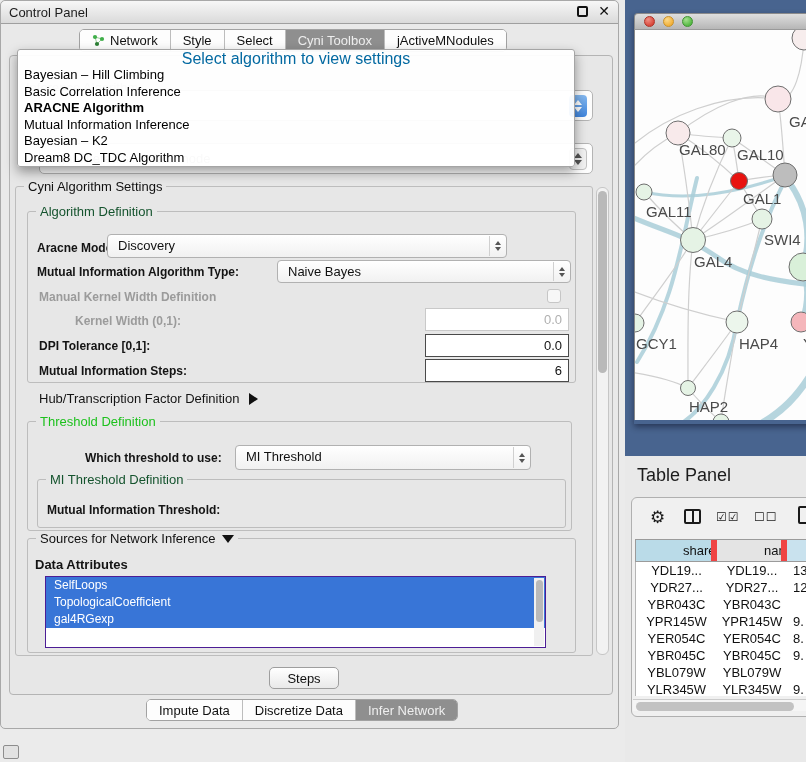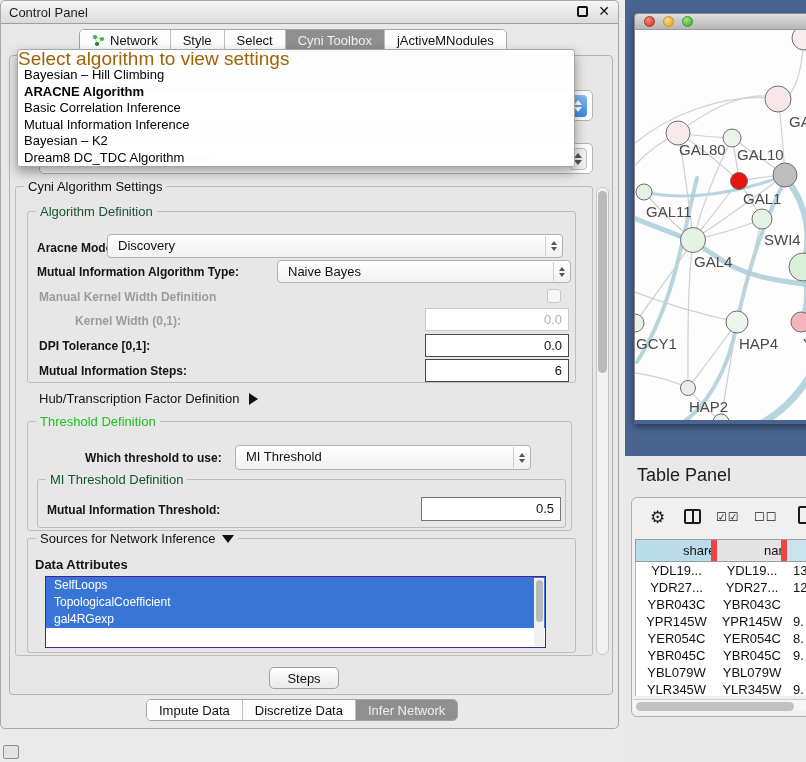--- a/index.html
+++ b/index.html
@@ -40,21 +40,21 @@
   .spin.blue { background:linear-gradient(#85b9f0,#3f85dd); }
   .spin.plain { background:#f2f2f2; border:1px solid #c2c2c2; }
   .tri-up { width:0; height:0; border-left:4px solid transparent; border-right:4px solid transparent; border-bottom:5px solid #555; }
   .tri-dn { width:0; height:0; border-left:4px solid transparent; border-right:4px solid transparent; border-top:5px solid #555; }
   .spin.blue .tri-up { border-bottom-color:#fff; } .spin.blue .tri-dn { border-top-color:#fff; }
 
   
   .popup { left:16px; top:48px; width:558px; height:118px; background:rgba(255,255,255,0.94);
         border:1px solid #a5a5a5; border-radius:3px; box-shadow:0 5px 12px rgba(0,0,0,0.38);
         z-index:20; overflow:hidden; }
-  .popup-ph { height:17px; line-height:17px; font-size:19px; color:#a16207; }
+  .popup-ph { height:17px; line-height:17px; text-align:center; font-size:16px; color:#0369a1; }
   .popup-item { height:16.6px; line-height:16.6px; font-size:13px; padding-left:6px; color:#000; }
   .popup-item.bold { font-weight:bold; }
 
   
   .gbox { position:absolute; border:1px solid #bdbdbd; border-radius:3px; }
   .gtitle { position:absolute; top:-8px; left:8px; background:#e7e7e7; padding:0 4px;
         font-size:13px; white-space:nowrap; }
   .gtitle.blue { color:#14532d; } .gtitle.green { color:#1dc11d; }
 
   .blabel { position:absolute; font-size:12px; font-weight:bold; color:#141414; white-space:nowrap; }
@@ -178,37 +178,37 @@
     <span class="spin plain">
         <span class="tri-up"></span>
         <span class="tri-dn"></span>
       </span>
   </div>
 
   <div class="abs popup">
     <div class="popup-ph">Select algorithm to view settings</div>
     <div id="popup-items">
         <div class="popup-item">Bayesian – Hill Climbing</div>
+        <div class="popup-item">Basic Correlation Inference</div>
         <div class="popup-item bold">ARACNE Algorithm</div>
-        <div class="popup-item">Basic Correlation Inference</div>
         <div class="popup-item">Mutual Information Inference</div>
         <div class="popup-item">Bayesian – K2</div>
         <div class="popup-item">Dream8 DC_TDC Algorithm</div>
       </div>
   </div>
 
   <div class="gbox" style="left:14px; top:185px; width:578px; height:470px;">
     <span class="gtitle">Cyni Algorithm Settings</span>
   </div>
 
   <div class="gbox" style="left:26px; top:210px; width:549px; height:172px;">
     <span class="gtitle blue">Algorithm Definition</span>
   </div>
   <span class="blabel" style="left:36px; top:240px;">Aracne Mode:</span>
-  <div class="combo" style="left:106px; top:233px; width:456px; height:24px;padding-left:40px;">
+  <div class="combo" style="left:106px; top:233px; width:400px; height:24px;padding-left:40px;">
     <span class="cval">Discovery</span>
     <span class="cspin">
         <span class="tri-up"></span>
         <span class="tri-dn"></span>
       </span>
   </div>
   <span class="blabel" style="left:36px; top:264px;">Mutual Information Algorithm Type:</span>
   <div class="combo" style="left:276px; top:259px; width:294px; height:23px;">
     <span class="cval">Naive Bayes</span>
     <span class="cspin">
@@ -237,21 +237,20 @@
     <span class="cval">MI Threshold</span>
     <span class="cspin">
         <span class="tri-up"></span>
         <span class="tri-dn"></span>
       </span>
   </div>
   <div class="gbox" style="left:36px; top:478px; width:529px; height:49px;">
     <span class="gtitle blue">MI Threshold Definition</span>
   </div>
   <span class="blabel" style="left:46px; top:502px;">Mutual Information Threshold:</span>
-  <div class="field dark" style="left:420px; top:496px; width:140px; height:24px; border-color:#777;">0.5</div>
 
   <div class="gbox" style="left:26px; top:537px; width:549px; height:115px;">
     <span class="gtitle"><span>Sources for Network Inference</span><span class="arrow-down"></span></span>
   </div>
   <span class="blabel" style="left:34px; top:556px; font-size:13px;">Data Attributes</span>
   <div class="attr-list" style="left:44px; top:575px; width:501px; height:72px;">
     <div id="attr-items">
         <div class="attr-item">SelfLoops</div>
         <div class="attr-item">TopologicalCoefficient</div>
         <div class="attr-item">gal4RGexp</div>

